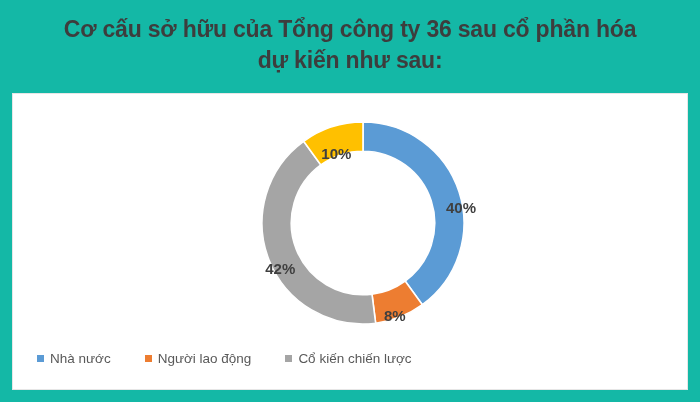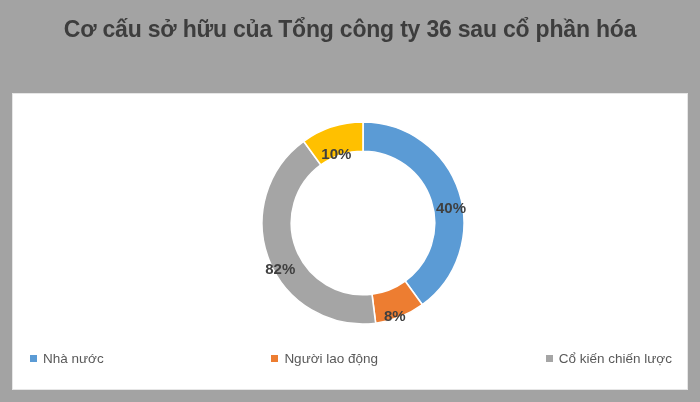--- a/index.html
+++ b/index.html
@@ -12,21 +12,21 @@
     background: #ffffff;
     font-family: "Liberation Sans", "DejaVu Sans", sans-serif;
     overflow: hidden;
     position: relative;
   }
   #page {
     position: absolute;
     left: 0; top: 0;
     width: 700px;
     height: 402px;
-    background: #a3a3a3;
+    background: #14b8a6;
   }
   
   #chart-title {
     position: absolute;
     left: 0;
     top: 14px;
     width: 700px;
     text-align: center;
     font-size: 23px;
     font-weight: bold;
@@ -67,25 +67,25 @@
     font-weight: bold;
     color: #3f3f3f;
     white-space: nowrap;
     line-height: 1;
     transform: translate(-50%, -50%);
     margin-top: 12px;
   }
   
   #legend {
     position: absolute;
-    left: 0;
+    left: 7px;
     top: 258px;
     width: 676px;
     display: flex;
-    justify-content: space-between;
+    justify-content: flex-start;
     align-items: center;
   }
   .legend-item {
     display: flex;
     align-items: center;
     margin: 0 17px;
     white-space: nowrap;
   }
   .legend-swatch {
     width: 7px;
@@ -100,37 +100,38 @@
     line-height: 1;
   }
 </style>
 </head>
 <body>
 
 <div id="page">
 
   <div id="chart-title">
     <span class="tline">Cơ cấu sở hữu của Tổng công ty 36 sau cổ phần hóa</span>
+    <span class="tline">dự kiến như sau:</span>
   </div>
 
   <div id="chart-frame">
 
     <div id="donut-plot">
       <svg id="donut-svg" viewBox="0 0 226 212" preserveAspectRatio="xMidYMid meet">
         <g id="donut-slices">
             <path d="M 113 5 A 101 101 0 0 1 172.36631048153978 187.71071643186968 L 155.15008044189324 164.01460866662748 A 71.71 71.71 0 0 0 113 34.290000000000006 Z" fill="#5B9BD5" stroke="#ffffff" stroke-width="1.6"></path>
             <path d="M 172.36631048153978 187.71071643186968 A 101 101 0 0 1 125.6586565899947 206.20358483276226 L 121.98764617889624 177.1445452312612 A 71.71 71.71 0 0 0 155.15008044189324 164.01460866662748 Z" fill="#ED7D31" stroke="#ffffff" stroke-width="1.6"></path>
             <path d="M 125.6586565899947 206.20358483276226 A 101 101 0 0 1 53.6336895184602 24.289283568130315 L 70.84991955810675 47.98539133337253 A 71.71 71.71 0 0 0 121.98764617889624 177.1445452312612 Z" fill="#A5A5A5" stroke="#ffffff" stroke-width="1.6"></path>
             <path d="M 53.6336895184602 24.289283568130315 A 101 101 0 0 1 112.99999999999999 5 L 112.99999999999999 34.290000000000006 A 71.71 71.71 0 0 0 70.84991955810675 47.98539133337253 Z" fill="#FFC000" stroke="#ffffff" stroke-width="1.6"></path>
           </g>
       </svg>
       <div id="donut-labels">
-          <div class="slice-label" style="left: 201px; top: 78.4975px; color: rgb(63, 63, 63);">40%</div>
+          <div class="slice-label" style="left: 211px; top: 78.4975px; color: rgb(63, 63, 63);">40%</div>
           <div class="slice-label" style="left: 144.789px; top: 186.291px; color: rgb(63, 63, 63);">8%</div>
-          <div class="slice-label" style="left: 30.2499px; top: 138.763px; color: rgb(63, 63, 63);">82%</div>
+          <div class="slice-label" style="left: 30.2499px; top: 138.763px; color: rgb(63, 63, 63);">42%</div>
           <div class="slice-label" style="left: 86.3148px; top: 23.8715px; color: rgb(63, 63, 63);">10%</div>
         </div>
     </div>
 
     <div id="legend">
         <div class="legend-item">
           <span class="legend-swatch" style="background: rgb(91, 155, 213);"></span>
           <span class="legend-label" style="color: rgb(89, 89, 89);">Nhà nước</span>
         </div>
         <div class="legend-item">

